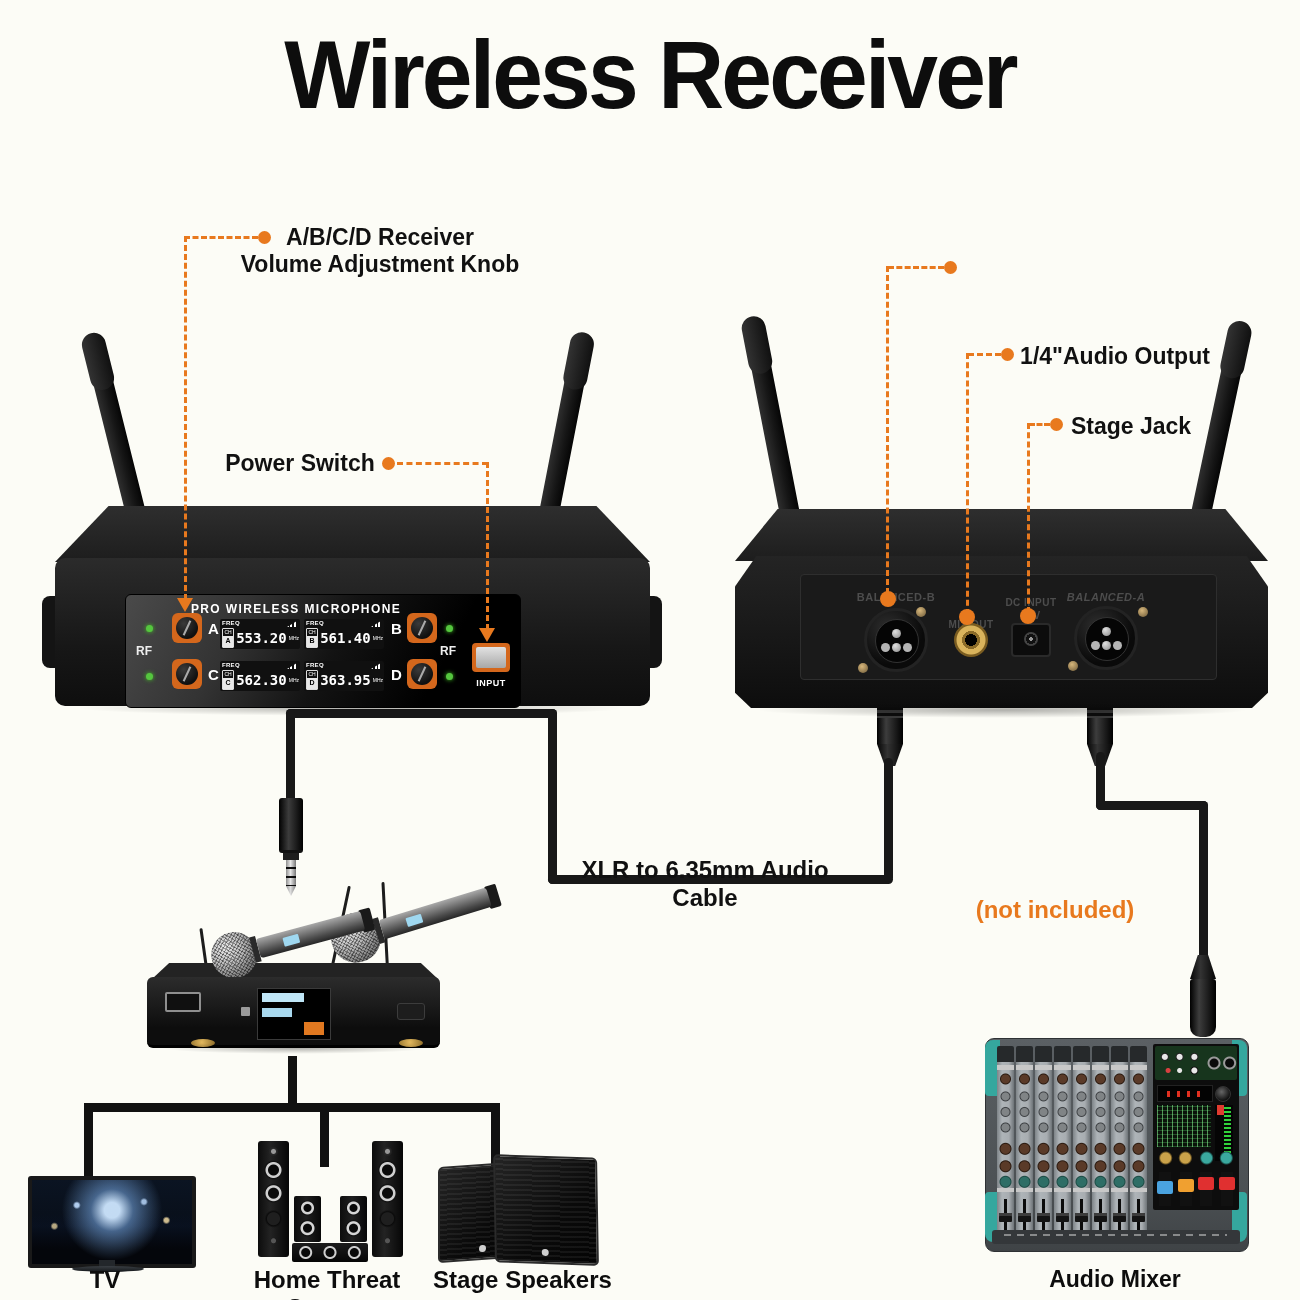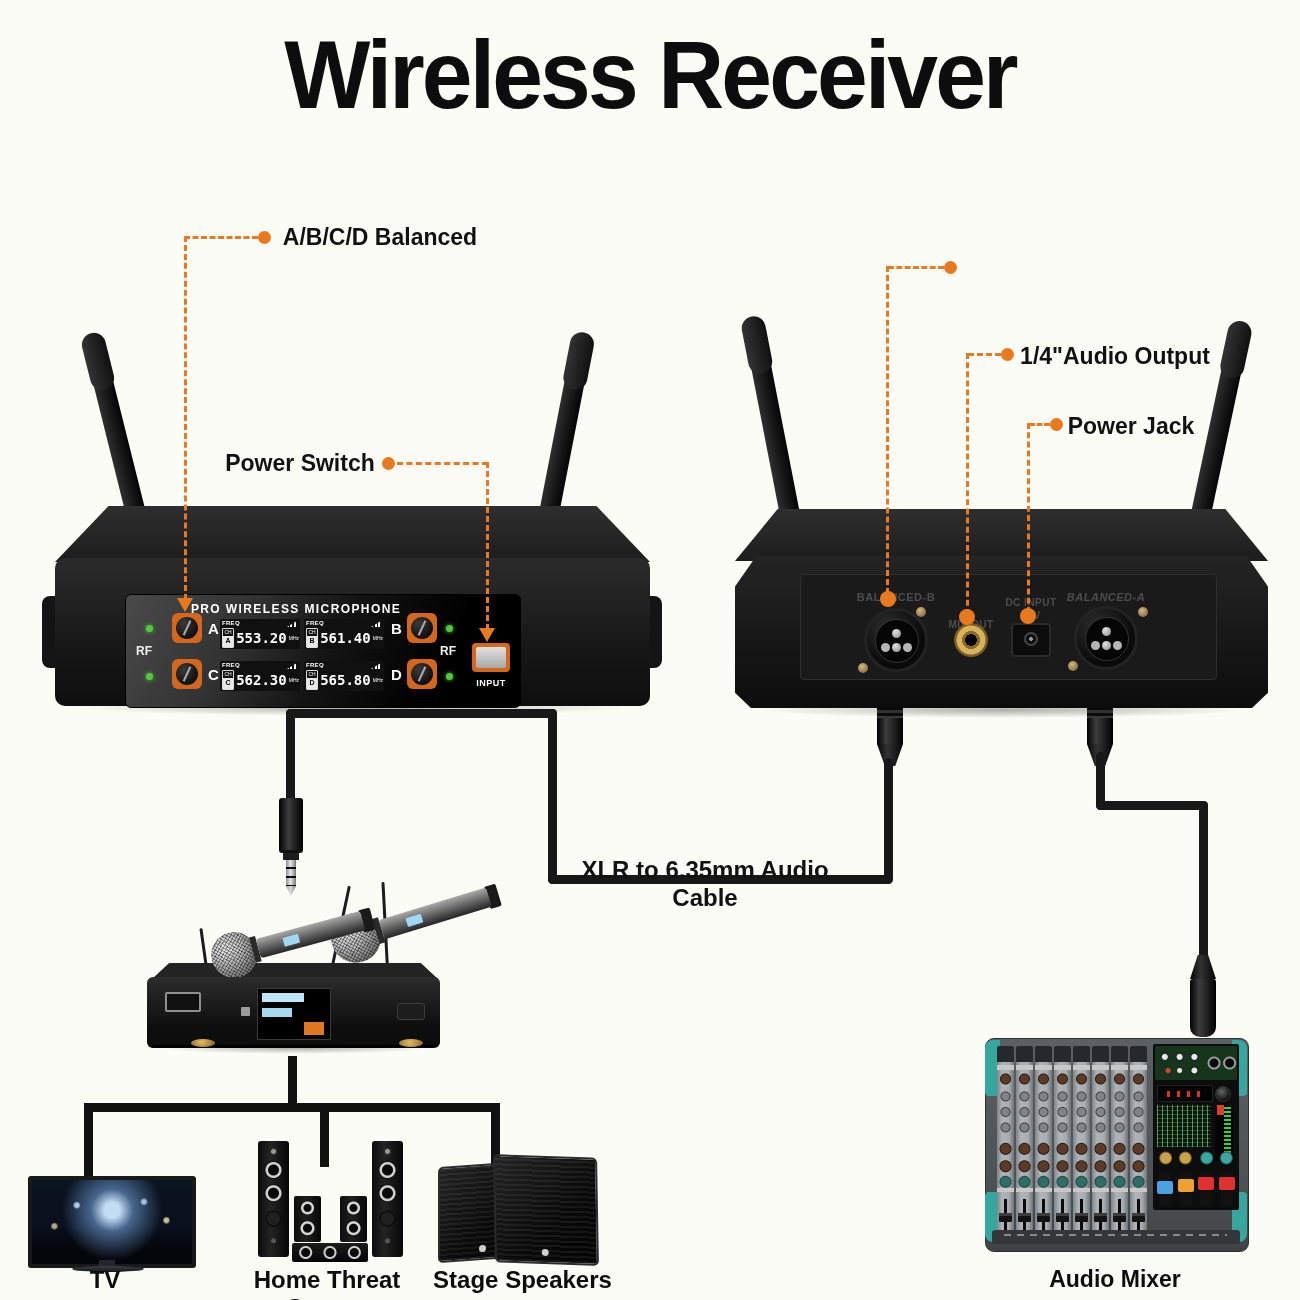--- a/index.html
+++ b/index.html
@@ -304,21 +304,21 @@
       <div class="fdisp" style="left:178px;top:66px;">
         <div class="fd-top">
             <span class="fd-freq">FREQ</span>
             <span class="sig"></span>
           </div>
         <div class="fd-main">
           <span class="chb">
               <span class="t">CH</span>
               <span class="b">D</span>
             </span>
-          <span class="fval">565.80</span>
+          <span class="fval">363.95</span>
           <span class="funit">MHz</span>
         </div>
       </div>
 
       <div class="kl" style="left:265px;top:25px;">B</div>
       <div class="kl" style="left:265px;top:71px;">D</div>
       <div class="knob" style="left:281px;top:18px;"></div>
       <div class="knob" style="left:281px;top:64px;"></div>
       <div class="led" style="left:320px;top:30px;"></div>
       <div class="led" style="left:320px;top:78px;"></div>
@@ -385,21 +385,22 @@
     <div class="cab" style="left:1096px;top:752px;width:9px;height:58px;"></div>
     <div class="cab" style="left:1096px;top:801px;width:112px;height:9px;"></div>
     <div class="cab" style="left:1199px;top:801px;width:9px;height:158px;"></div>
     <div class="plug-down" style="left:1190px;top:955px;">
       <div class="pd-taper"></div>
         <div class="pd-barrel"></div>
     </div>
   </div>
 
   <div class="ann" style="left:230px;top:224px;width:300px;">
-    <div>A/B/C/D Balanced</div>
+    <div>A/B/C/D Receiver</div>
+    <div>Volume Adjustment Knob</div>
   </div>
   <div class="dot" style="left:258px;top:231px;"></div>
   <div class="dash-h" style="left:184px;top:236px;width:74px;"></div>
   <div class="dash-v" style="left:184px;top:236px;height:364px;"></div>
   <div class="arrow-down" style="left:177px;top:598px;"></div>
 
   <div class="ann" style="left:222px;top:450px;width:156px;">Power Switch</div>
   <div class="dot" style="left:382px;top:457px;"></div>
   <div class="dash-h" style="left:397px;top:462px;width:91px;"></div>
   <div class="dash-v" style="left:486px;top:462px;height:168px;"></div>
@@ -409,27 +410,28 @@
   <div class="dash-h" style="left:888px;top:266px;width:56px;"></div>
   <div class="dash-v" style="left:886px;top:266px;height:328px;"></div>
   <div class="dot" style="left:880px;top:591px;width:16px;height:16px;"></div>
 
   <div class="ann" style="left:1015px;top:343px;width:200px;">1/4"Audio Output</div>
   <div class="dot" style="left:1001px;top:348px;"></div>
   <div class="dash-h" style="left:968px;top:353px;width:33px;"></div>
   <div class="dash-v" style="left:966px;top:353px;height:262px;"></div>
   <div class="dot" style="left:959px;top:609px;width:16px;height:16px;"></div>
 
-  <div class="ann" style="left:1066px;top:413px;width:130px;">Power Jack</div>
+  <div class="ann" style="left:1066px;top:413px;width:130px;">Stage Jack</div>
   <div class="dot" style="left:1050px;top:418px;"></div>
   <div class="dash-h" style="left:1029px;top:423px;width:21px;"></div>
   <div class="dash-v" style="left:1027px;top:423px;height:190px;"></div>
   <div class="dot" style="left:1020px;top:608px;width:16px;height:16px;"></div>
 
   <div class="cable-lbl" style="left:555px;top:856px;width:300px;">XLR to 6.35mm Audio Cable</div>
+  <div class="cable-sub" style="left:910px;top:896px;width:290px;">(not included)</div>
 
   <div>
     <div class="ms-thin" style="left:203px;top:928px;height:52px;transform:rotate(-8deg);"></div>
     <div class="ms-thin" style="left:338px;top:885px;height:95px;transform:rotate(12deg);"></div>
     <div class="ms-thin" style="left:384px;top:882px;height:98px;transform:rotate(-3deg);"></div>
     <div class="ms-lid"></div>
     <div class="mic" style="left:332px;top:920px;transform:rotate(-17deg);">
       <div class="mic-head" style="width:50px;height:50px;"></div>
       <div class="mic-ring"></div>
       <div class="mic-bar" style="width:112px;">

